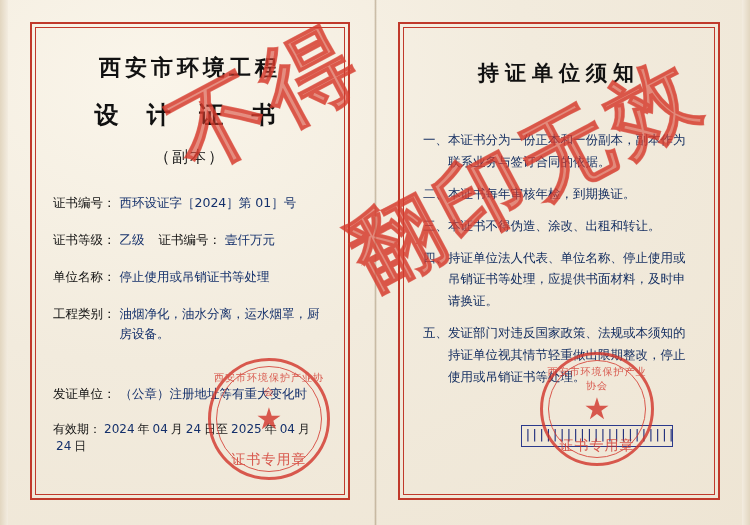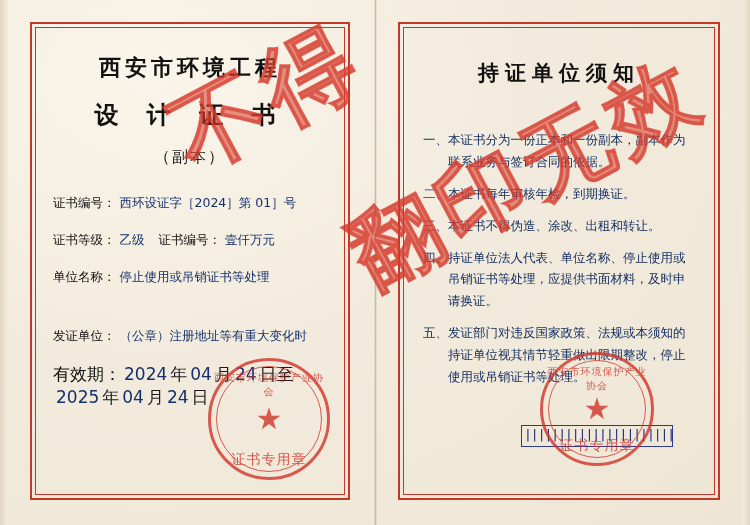--- a/index.html
+++ b/index.html
@@ -127,21 +127,21 @@
 
   .issue-row {
     margin-top: 42px;
     font-size: 12.5px;
     color: #1a1a1a;
     display: flex;
     align-items: flex-start;
   }
   .date-row {
     margin-top: 18px;
-    font-size: 17px;
+    font-size: 12px;
     color: #1a1a1a;
     display: flex;
     align-items: baseline;
     flex-wrap: wrap;
   }
   .date-row .dv { color: #14306b; margin: 0 3px; }
 
   
   .title-right {
     text-align: center;
@@ -290,20 +290,24 @@
         <span class="field-inline-value">乙级</span>
         <span class="field-inline-label seg2">证书编号：</span>
         <span class="field-inline-value">壹仟万元</span>
       </div>
 
       <div class="field-row">
         <span class="field-label">单位名称：</span>
         <span class="field-value">停止使用或吊销证书等处理</span>
       </div>
 
+      <div class="field-row">
+        <span class="field-label">工程类别：</span>
+        <span class="field-value two-line">油烟净化，油水分离，运水烟罩，厨房设备。</span>
+      </div>
     </div>
 
     <div class="issue-row">
       <span class="field-label">发证单位：</span>
       <span class="field-value">（公章）注册地址等有重大变化时</span>
     </div>
 
     <div class="date-row">
       <span class="field-label">有效期：</span>
       <span class="dv">2024</span>

